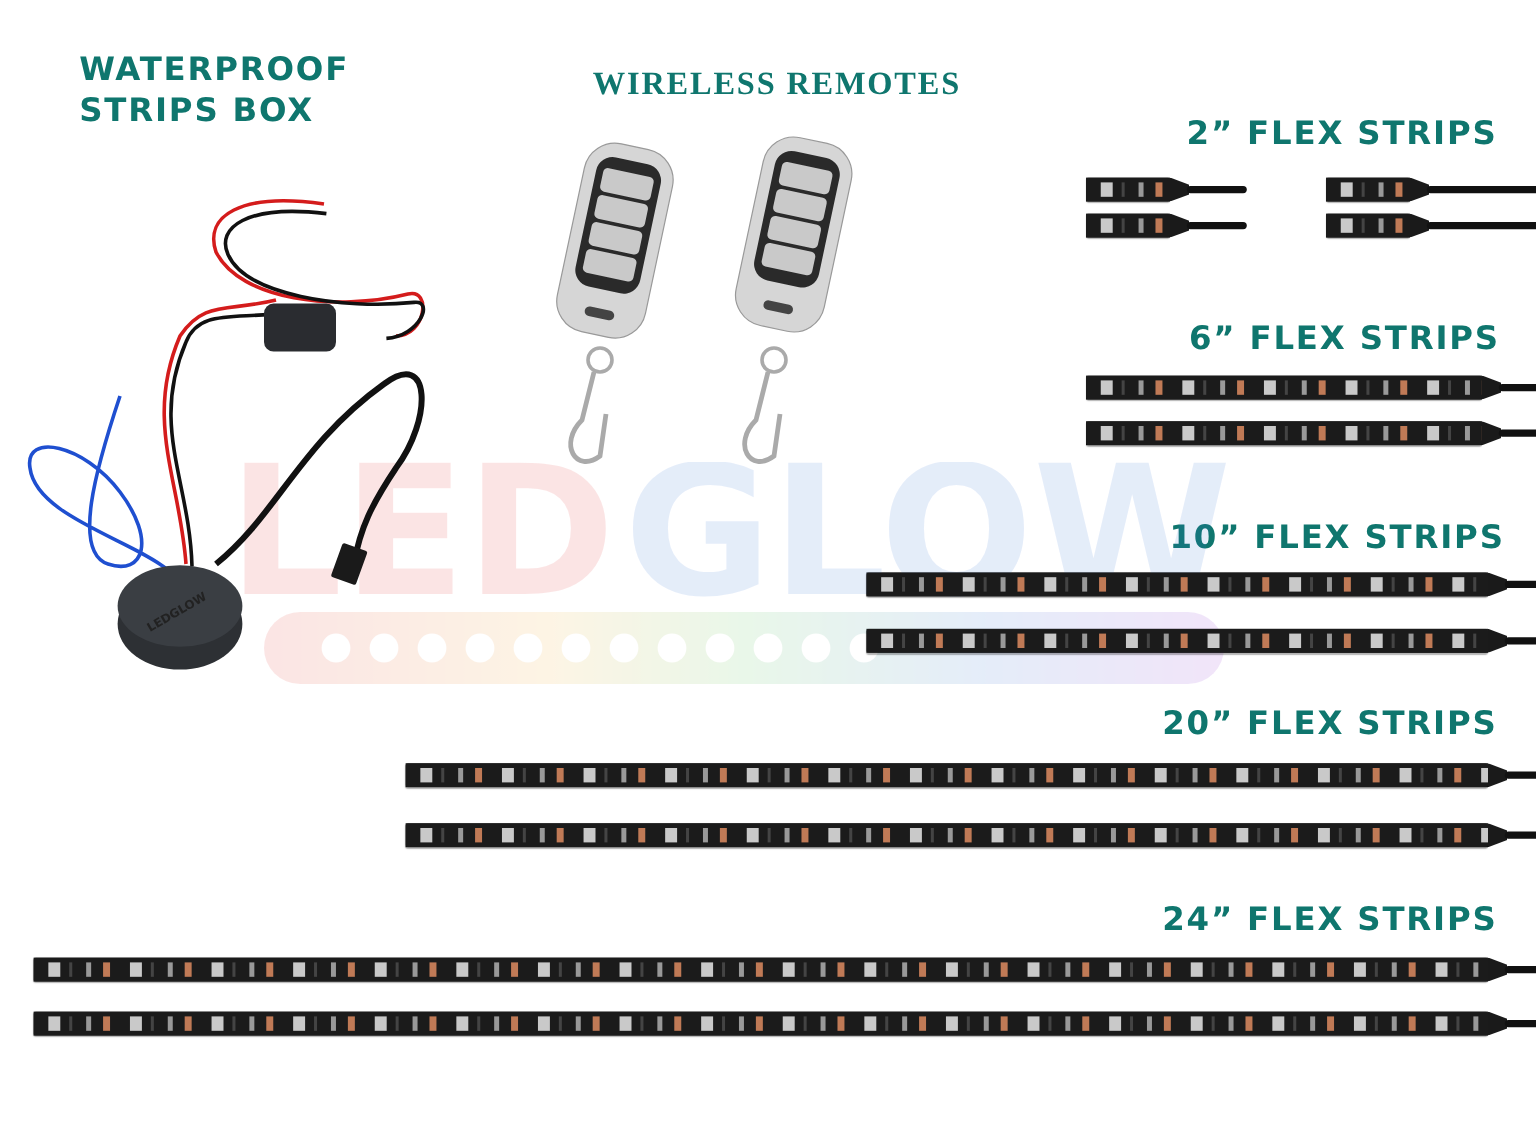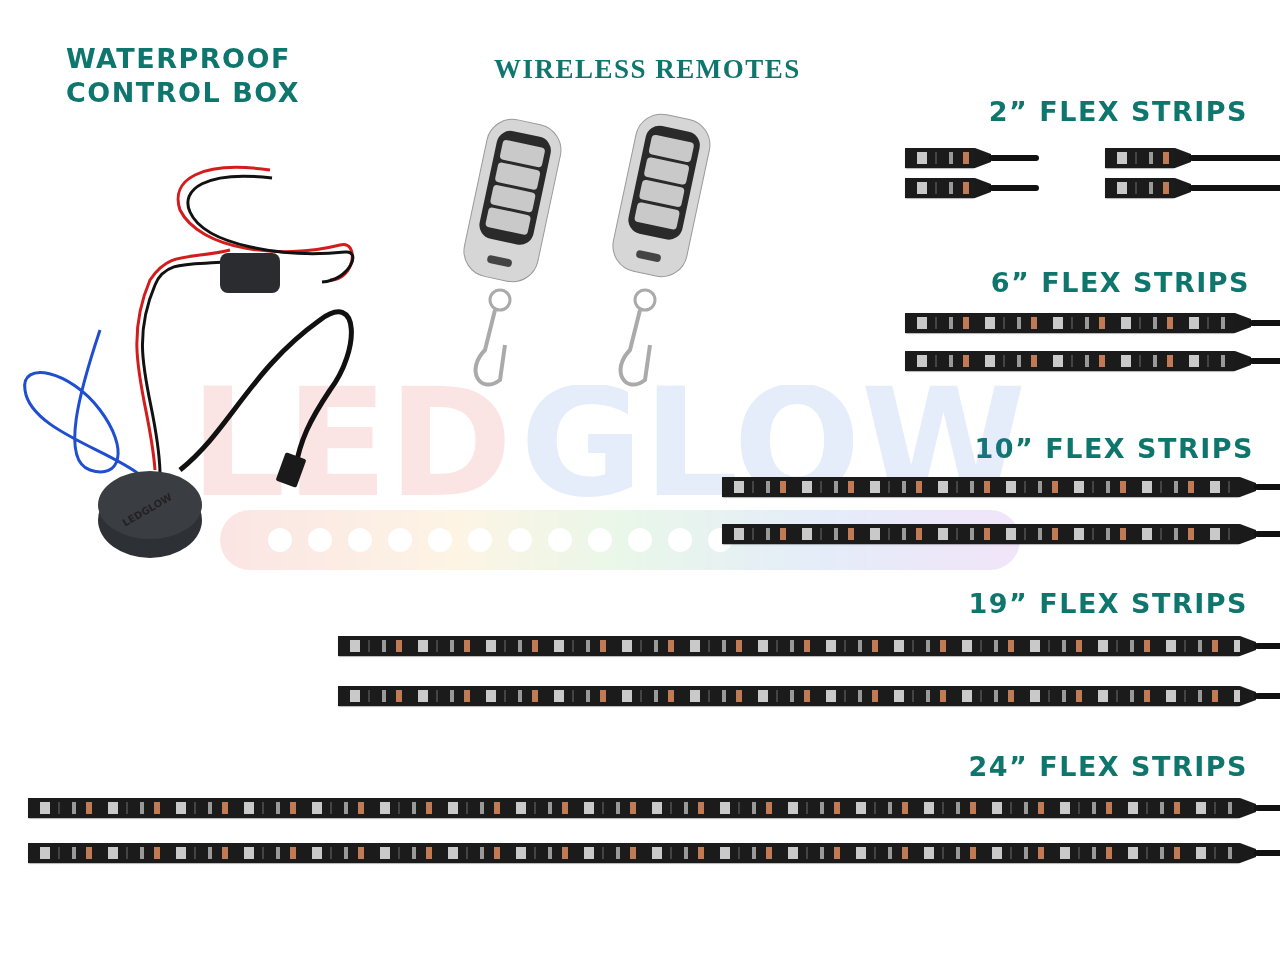--- a/index.html
+++ b/index.html
@@ -15,27 +15,27 @@
   .plug{position:absolute;height:20px;}
   .plug .cap{position:absolute;left:0;top:0;width:16px;height:20px;background:#1a1a1a;clip-path:polygon(0 0,100% 30%,100% 70%,0 100%);}
   .plug .wire{position:absolute;left:14px;top:7px;height:6px;background:#111;border-radius:3px;}
   svg{position:absolute;}
 </style>
 </head>
 <body>
 
 <div class="label" style="left:66px;top:42px;">
   <div>WATERPROOF</div>
-  <div>CONTROL BOX</div>
+  <div>STRIPS BOX</div>
 </div>
 <div class="label" style="left:494px;top:52px;font-family:Liberation Serif, serif;">WIRELESS REMOTES</div>
 <div class="label r" style="right:32px;top:95px;margin-left:24px;">2” FLEX STRIPS</div>
 <div class="label r" style="right:30px;top:266px;text-align:right;">6” FLEX STRIPS</div>
 <div class="label r" style="right:26px;top:432px;">10” FLEX STRIPS</div>
-<div class="label r" style="right:32px;top:587px;">19” FLEX STRIPS</div>
+<div class="label r" style="right:32px;top:587px;">20” FLEX STRIPS</div>
 <div class="label r" style="right:32px;top:750px;margin-left:14px;">24” FLEX STRIPS</div>
 
 <svg class="watermark" viewBox="0 0 880 200" width="880" height="200">
   <text x="0" y="110" font-family="DejaVu Sans, sans-serif" font-weight="bold" font-size="150" fill="#e33b3b">LED</text>
   <text x="330" y="110" font-family="DejaVu Sans, sans-serif" font-weight="bold" font-size="150" fill="#3b78d8">GLOW</text>
   <rect x="30" y="125" width="800" height="60" rx="30" fill="url(#rainbow)"></rect>
   <defs>
     <linearGradient id="rainbow" x1="0" x2="1">
       <stop offset="0" stop-color="#e33b3b"></stop>
         <stop offset=".3" stop-color="#f2b33b"></stop>

